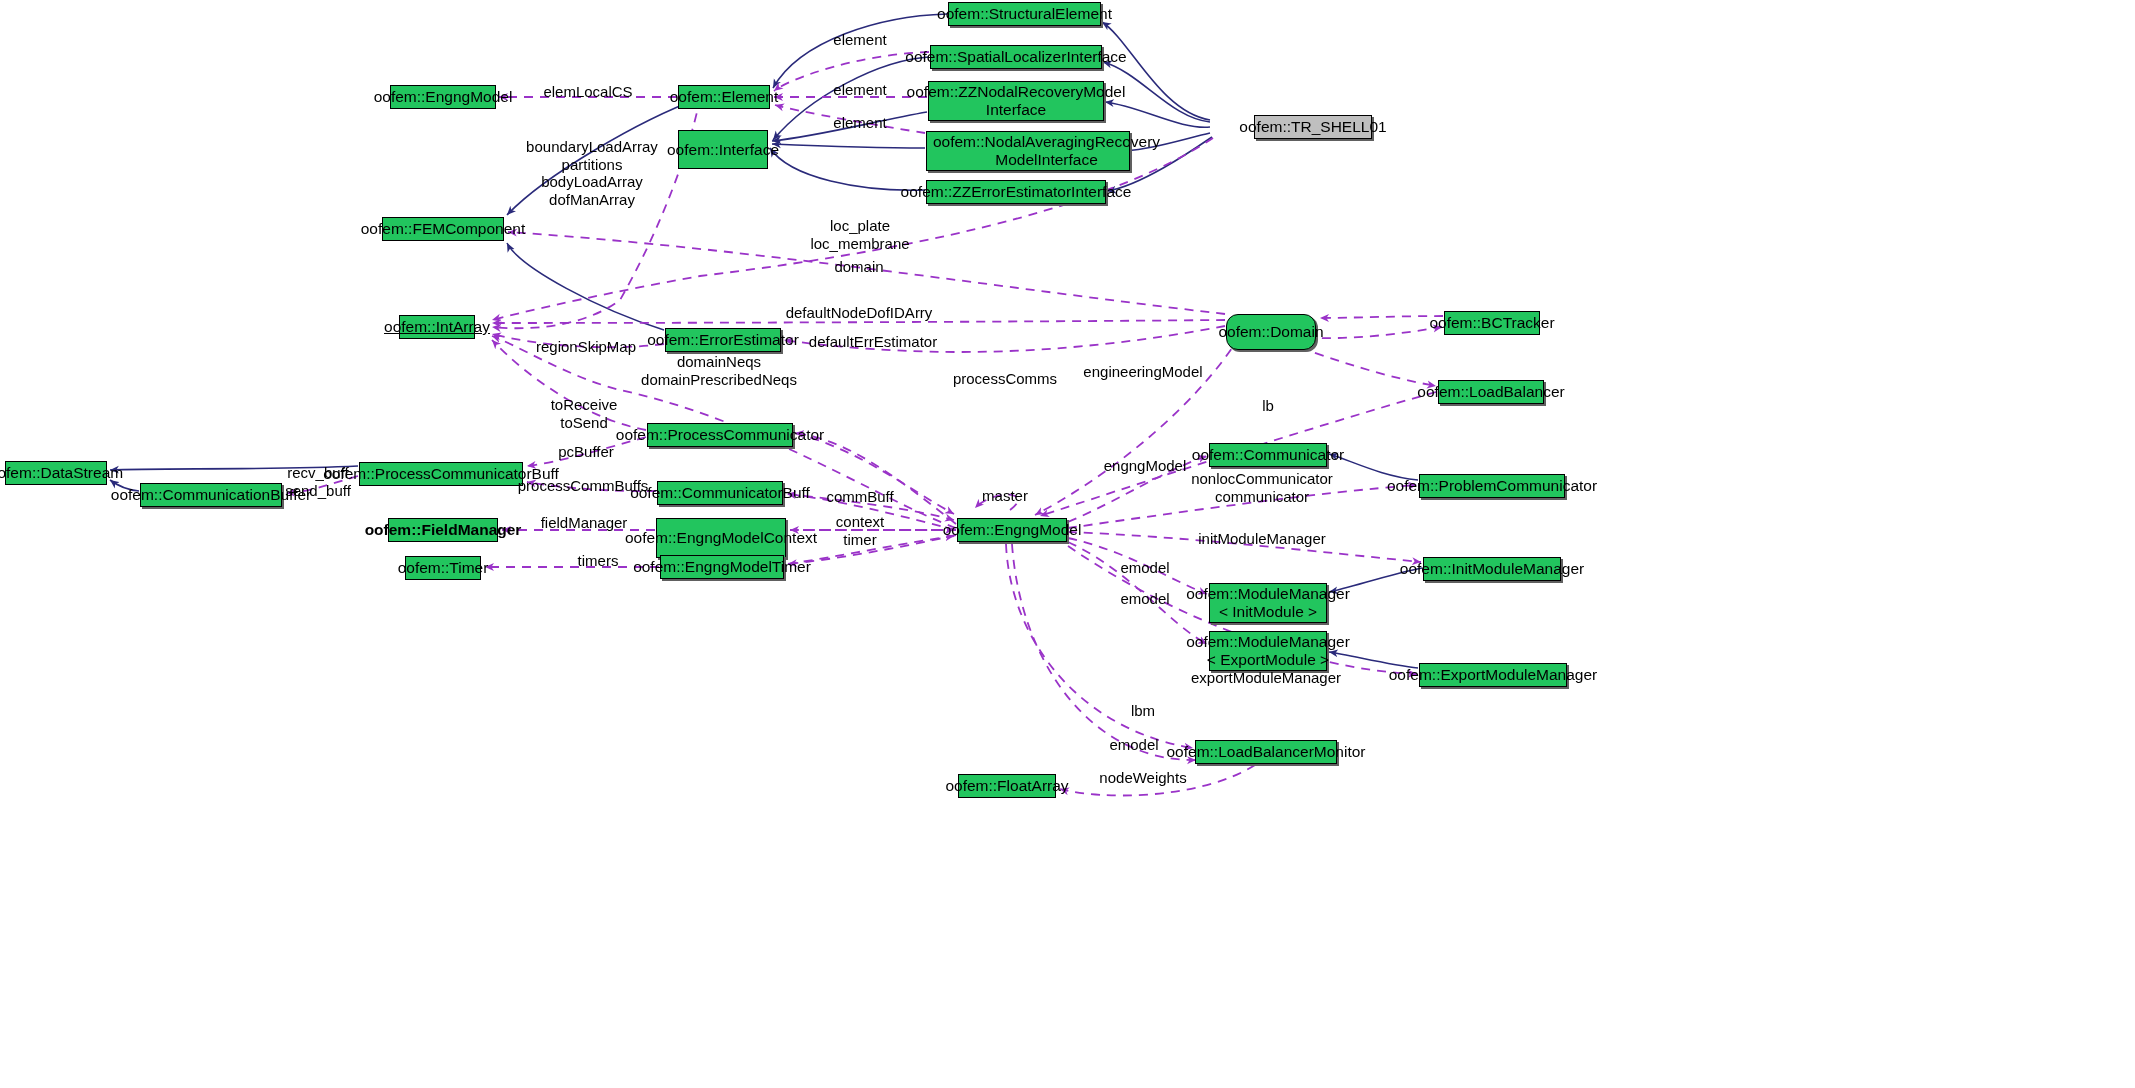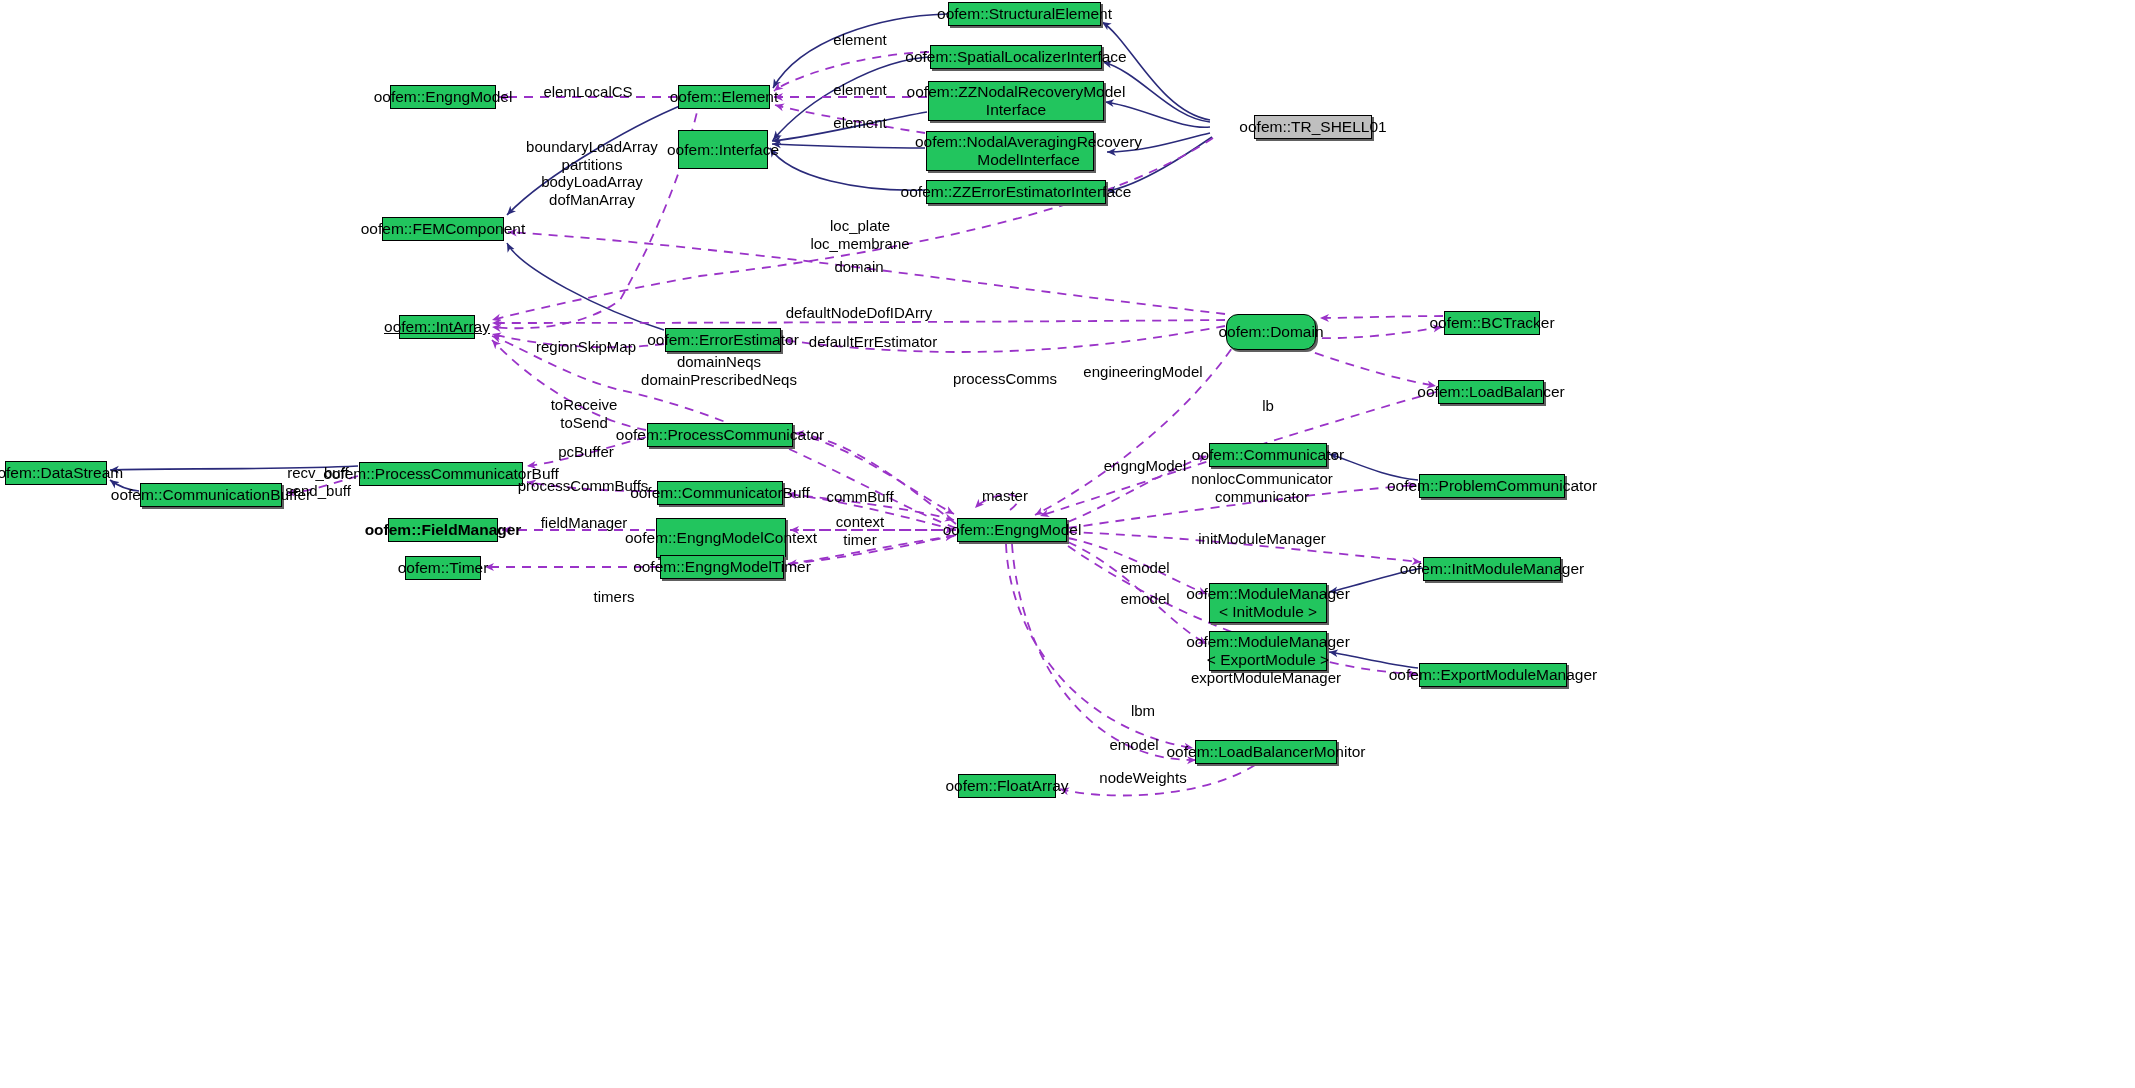--- a/index.html
+++ b/index.html
@@ -166,21 +166,21 @@
       <path d="M790,530 C840,530 910,530 954,530"></path>
       <path d="M788,564 C840,556 910,542 954,536"></path>
       <path d="M1436,392 C1300,430 1120,490 1040,516"></path>
     </g>
   </svg>
 
 <div class="node shadow" style="left: 948px; top: 2px; width: 153px; height: 24px;"><span>oofem::StructuralElement</span></div>
     <div class="node shadow" style="left: 930px; top: 45px; width: 172px; height: 24px;"><span>oofem::SpatialLocalizerInterface</span></div>
     <div class="node shadow" style="left: 928px; top: 81px; width: 176px; height: 40px;"><span>oofem::ZZNodalRecoveryModel
 Interface</span></div>
-    <div class="node shadow" style="left: 926px; top: 131px; width: 168px; height: 40px; padding-left: 37px;"><span>oofem::NodalAveragingRecovery
+    <div class="node shadow" style="left: 926px; top: 131px; width: 204px; height: 40px; padding-left: 37px;"><span>oofem::NodalAveragingRecovery
 ModelInterface</span></div>
     <div class="node shadow" style="left: 926px; top: 180px; width: 180px; height: 24px;"><span>oofem::ZZErrorEstimatorInterface</span></div>
     <div class="node shadow highlight" style="left: 1210px; top: 115px; width: 118px; height: 24px; margin-left: 44px;"><span>oofem::TR_SHELL01</span></div>
     <div class="node" style="left: 390px; top: 85px; width: 106px; height: 24px;"><span>oofem::EngngModel</span></div>
     <div class="node" style="left: 678px; top: 85px; width: 92px; height: 24px;"><span>oofem::Element</span></div>
     <div class="node" style="left: 678px; top: 130px; width: 90px; height: 39px;"><span>oofem::Interface</span></div>
     <div class="node" style="left: 382px; top: 217px; width: 122px; height: 24px;"><span>oofem::FEMComponent</span></div>
     <div class="node" style="left: 399px; top: 315px; width: 76px; height: 24px; text-decoration: underline;"><span>oofem::IntArray</span></div>
     <div class="node shadow" style="left: 665px; top: 328px; width: 116px; height: 24px;"><span>oofem::ErrorEstimator</span></div>
     <div class="node shadow" style="left: 1226px; top: 314px; width: 90px; height: 36px; border-radius: 12px;"><span>oofem::Domain</span></div>
@@ -233,20 +233,20 @@
     <div class="edge-label" style="left: 1145px; top: 466px;">engngModel</div>
     <div class="edge-label" style="left: 583px; top: 486px;">processCommBuffs</div>
     <div class="edge-label" style="left: 1262px; top: 487px;">nonlocCommunicator
 communicator</div>
     <div class="edge-label" style="left: 860px; top: 497px;">commBuff</div>
     <div class="edge-label" style="left: 1005px; top: 496px;">master</div>
     <div class="edge-label" style="left: 584px; top: 523px;">fieldManager</div>
     <div class="edge-label" style="left: 860px; top: 530px;">context
 timer</div>
     <div class="edge-label" style="left: 1262px; top: 539px;">initModuleManager</div>
-    <div class="edge-label" style="left: 614px; top: 561px; margin-top: 36px;">timers</div>
+    <div class="edge-label" style="left: 598px; top: 561px;">timers</div>
     <div class="edge-label" style="left: 1145px; top: 568px;">emodel</div>
     <div class="edge-label" style="left: 1145px; top: 599px;">emodel</div>
     <div class="edge-label" style="left: 1266px; top: 678px;">exportModuleManager</div>
     <div class="edge-label" style="left: 1143px; top: 711px;">lbm</div>
     <div class="edge-label" style="left: 1134px; top: 745px;">emodel</div>
     <div class="edge-label" style="left: 1143px; top: 778px;">nodeWeights</div>
   </div>
 
 </body></html>

